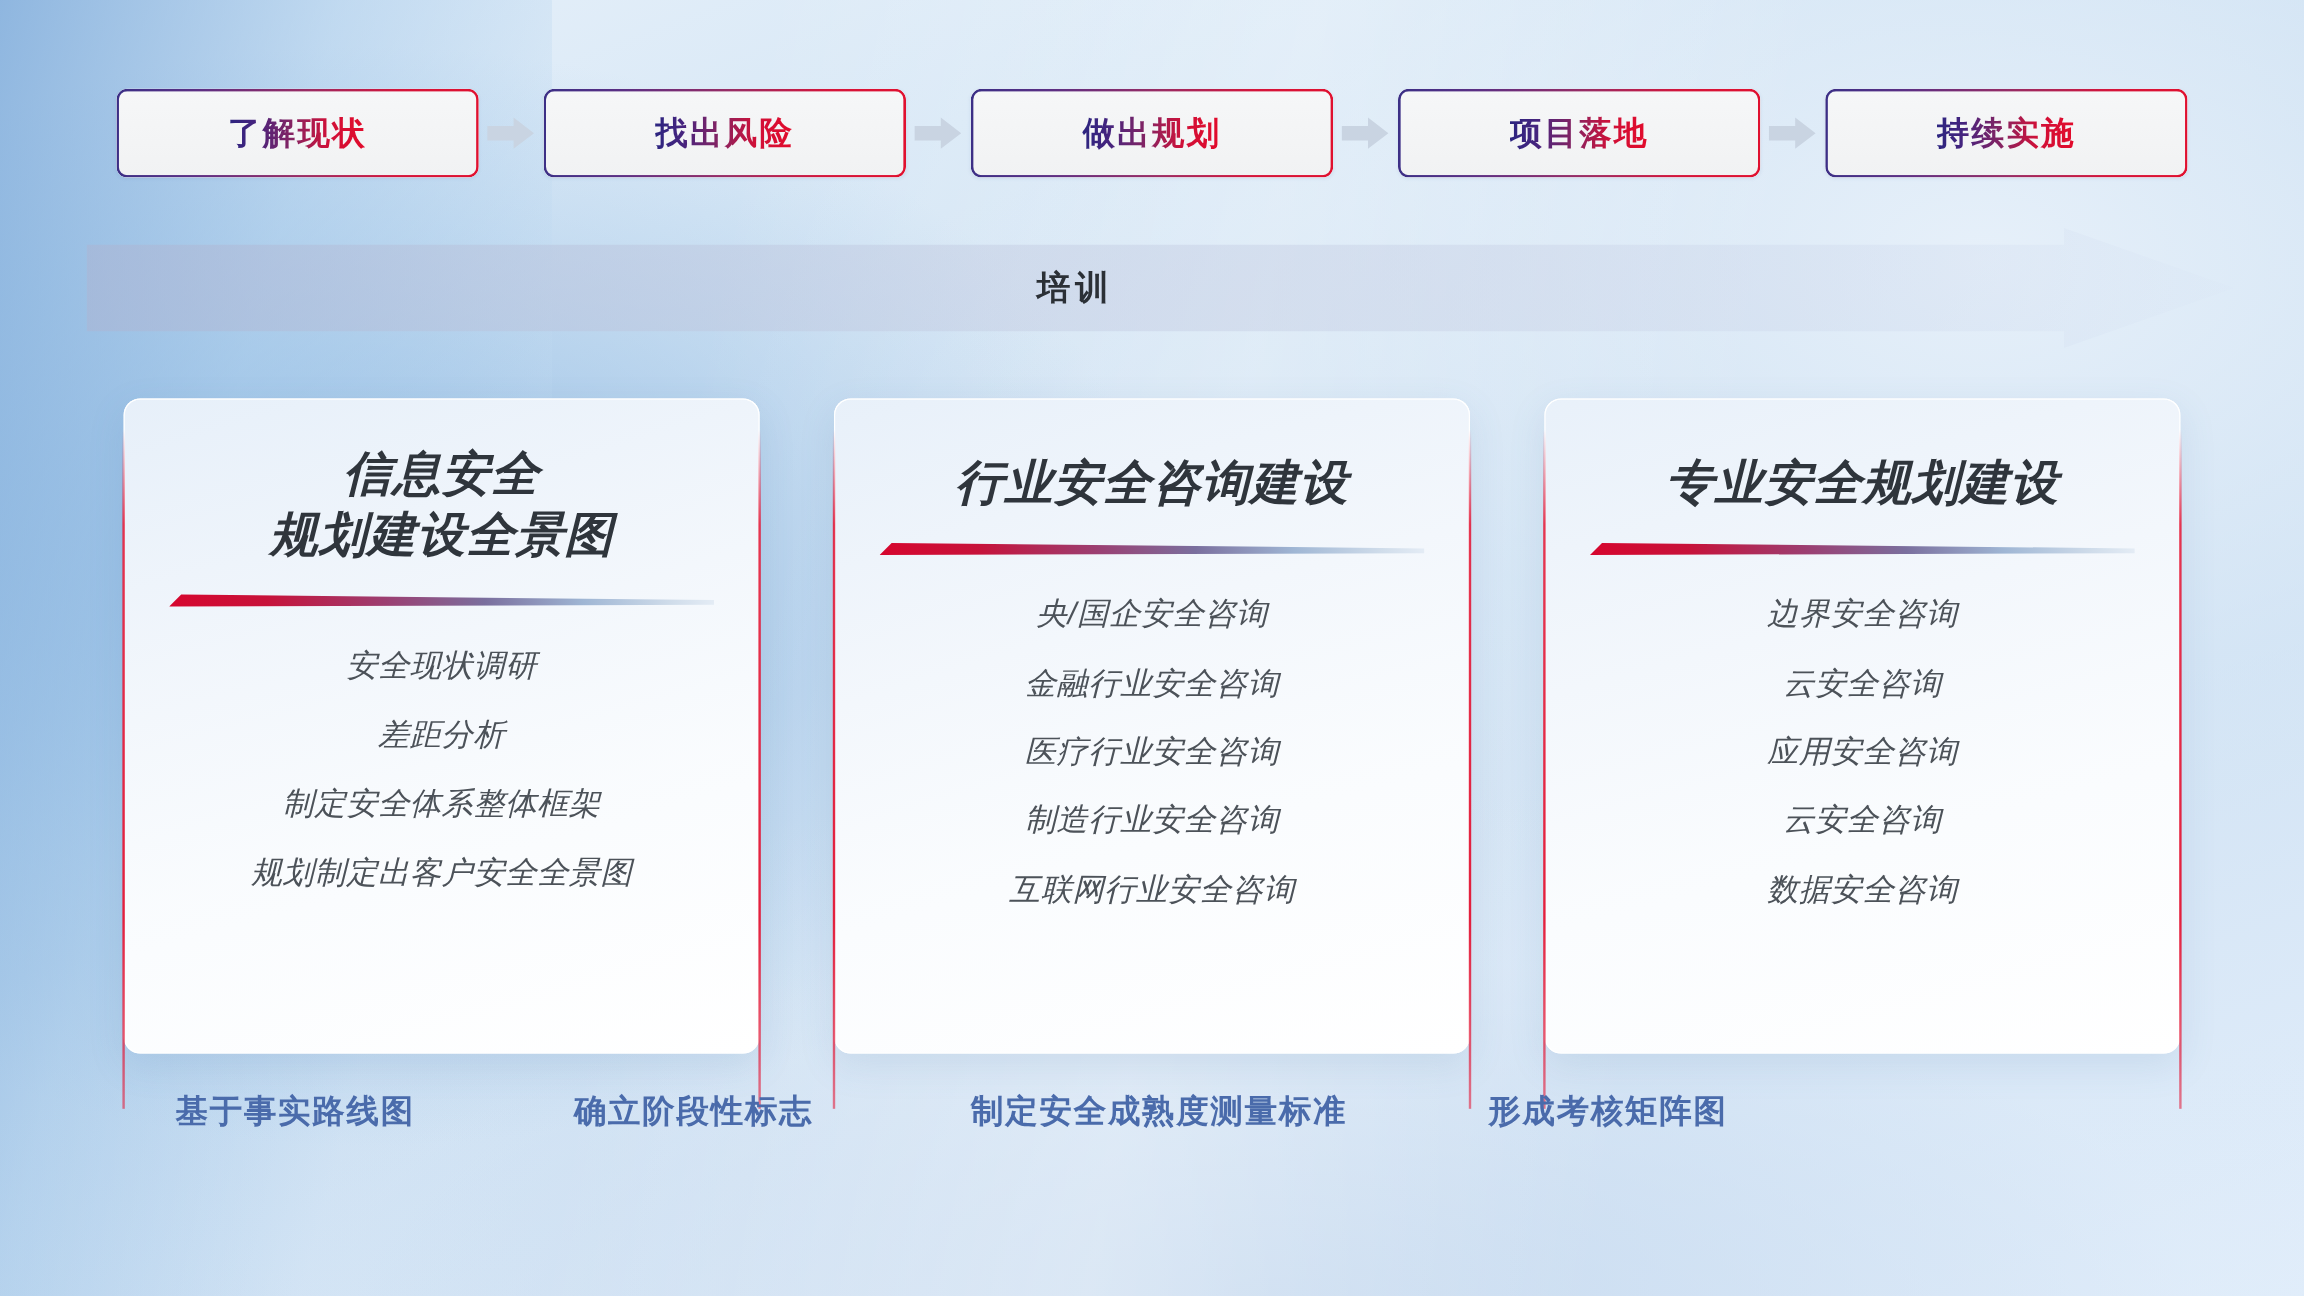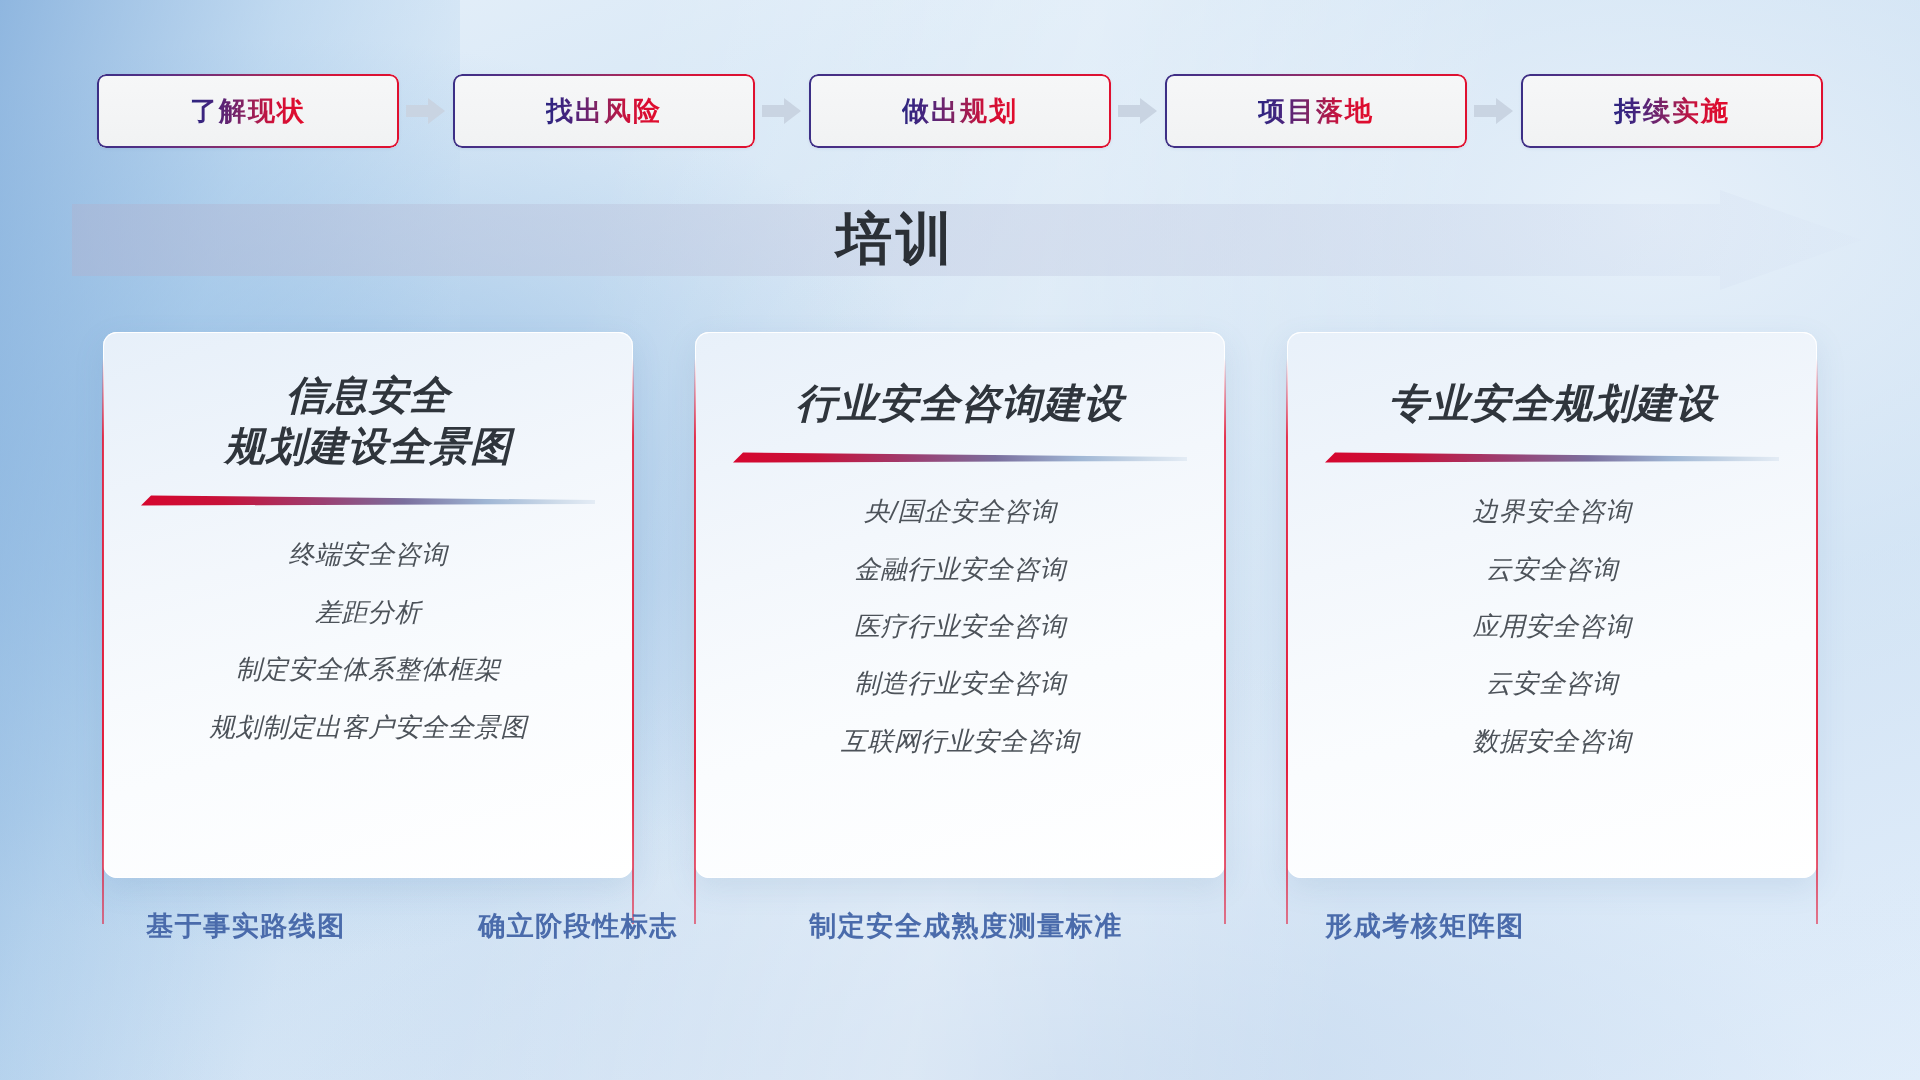--- a/index.html
+++ b/index.html
@@ -73,21 +73,21 @@
         rgba(185,196,221,0.58) 18%,
         rgba(198,207,228,0.55) 42%,
         rgba(203,212,232,0.50) 66%,
         rgba(208,219,238,0.36) 86%,
         rgba(212,224,242,0.10) 100%);
     clip-path:polygon(0 14px, 1648px 14px, 1648px 0, 1790px 50px, 1648px 100px, 1648px 86px, 0 86px);
   }
   .banner-text{
     position:absolute; left:0; top:0; width:1648px; height:100px;
     display:flex; align-items:center; justify-content:center;
-    font-size:56px; font-weight:700; color:#2b3036; letter-spacing:4px;
+    font-size:28px; font-weight:700; color:#2b3036; letter-spacing:4px;
   }
 
   
   .cards{
     position:absolute; left:0; top:332px; width:1920px; height:556px;
     display:flex; justify-content:center; gap:62px;font-style:italic;
   }
   .card{
     position:relative;
     width:530px; height:546px;
@@ -217,21 +217,21 @@
           <stop offset="58%" stop-color="#7a6f9e"></stop>
           <stop offset="76%" stop-color="#9fb6d4"></stop>
           <stop offset="92%" stop-color="#cfdcea"></stop>
           <stop offset="100%" stop-color="#e4ecf5"></stop>
         </linearGradient>
       </defs>
       <path d="M10 1.5 L454 6 L454 10 L0 11.5 Z" fill="url(#grad0)"></path>
     </svg>
   </div>
     <ul class="card-list">
-        <li>终端安全咨询</li>
+        <li>安全现状调研</li>
         <li>差距分析</li>
         <li>制定安全体系整体框架</li>
         <li>规划制定出客户安全全景图</li>
       </ul>
     </div>
     <div class="card">
     <span class="card-edge left"></span>
     <span class="card-edge right"></span>
     <div class="card-title">行业安全咨询建设</div>
 
@@ -287,14 +287,14 @@
         <li>云安全咨询</li>
         <li>数据安全咨询</li>
       </ul>
     </div>
   </div>
 
 <div class="footnotes" id="footnotes-row">
     <div class="footnote" style="left: 246px;">基于事实路线图</div>
     <div class="footnote" style="left: 578px;">确立阶段性标志</div>
     <div class="footnote" style="left: 966px;">制定安全成熟度测量标准</div>
-    <div class="footnote" style="left: 1425px;">形成考核矩阵图</div>
+    <div class="footnote" style="left: 1340px;">形成考核矩阵图</div>
   </div>
 
 </body></html>

